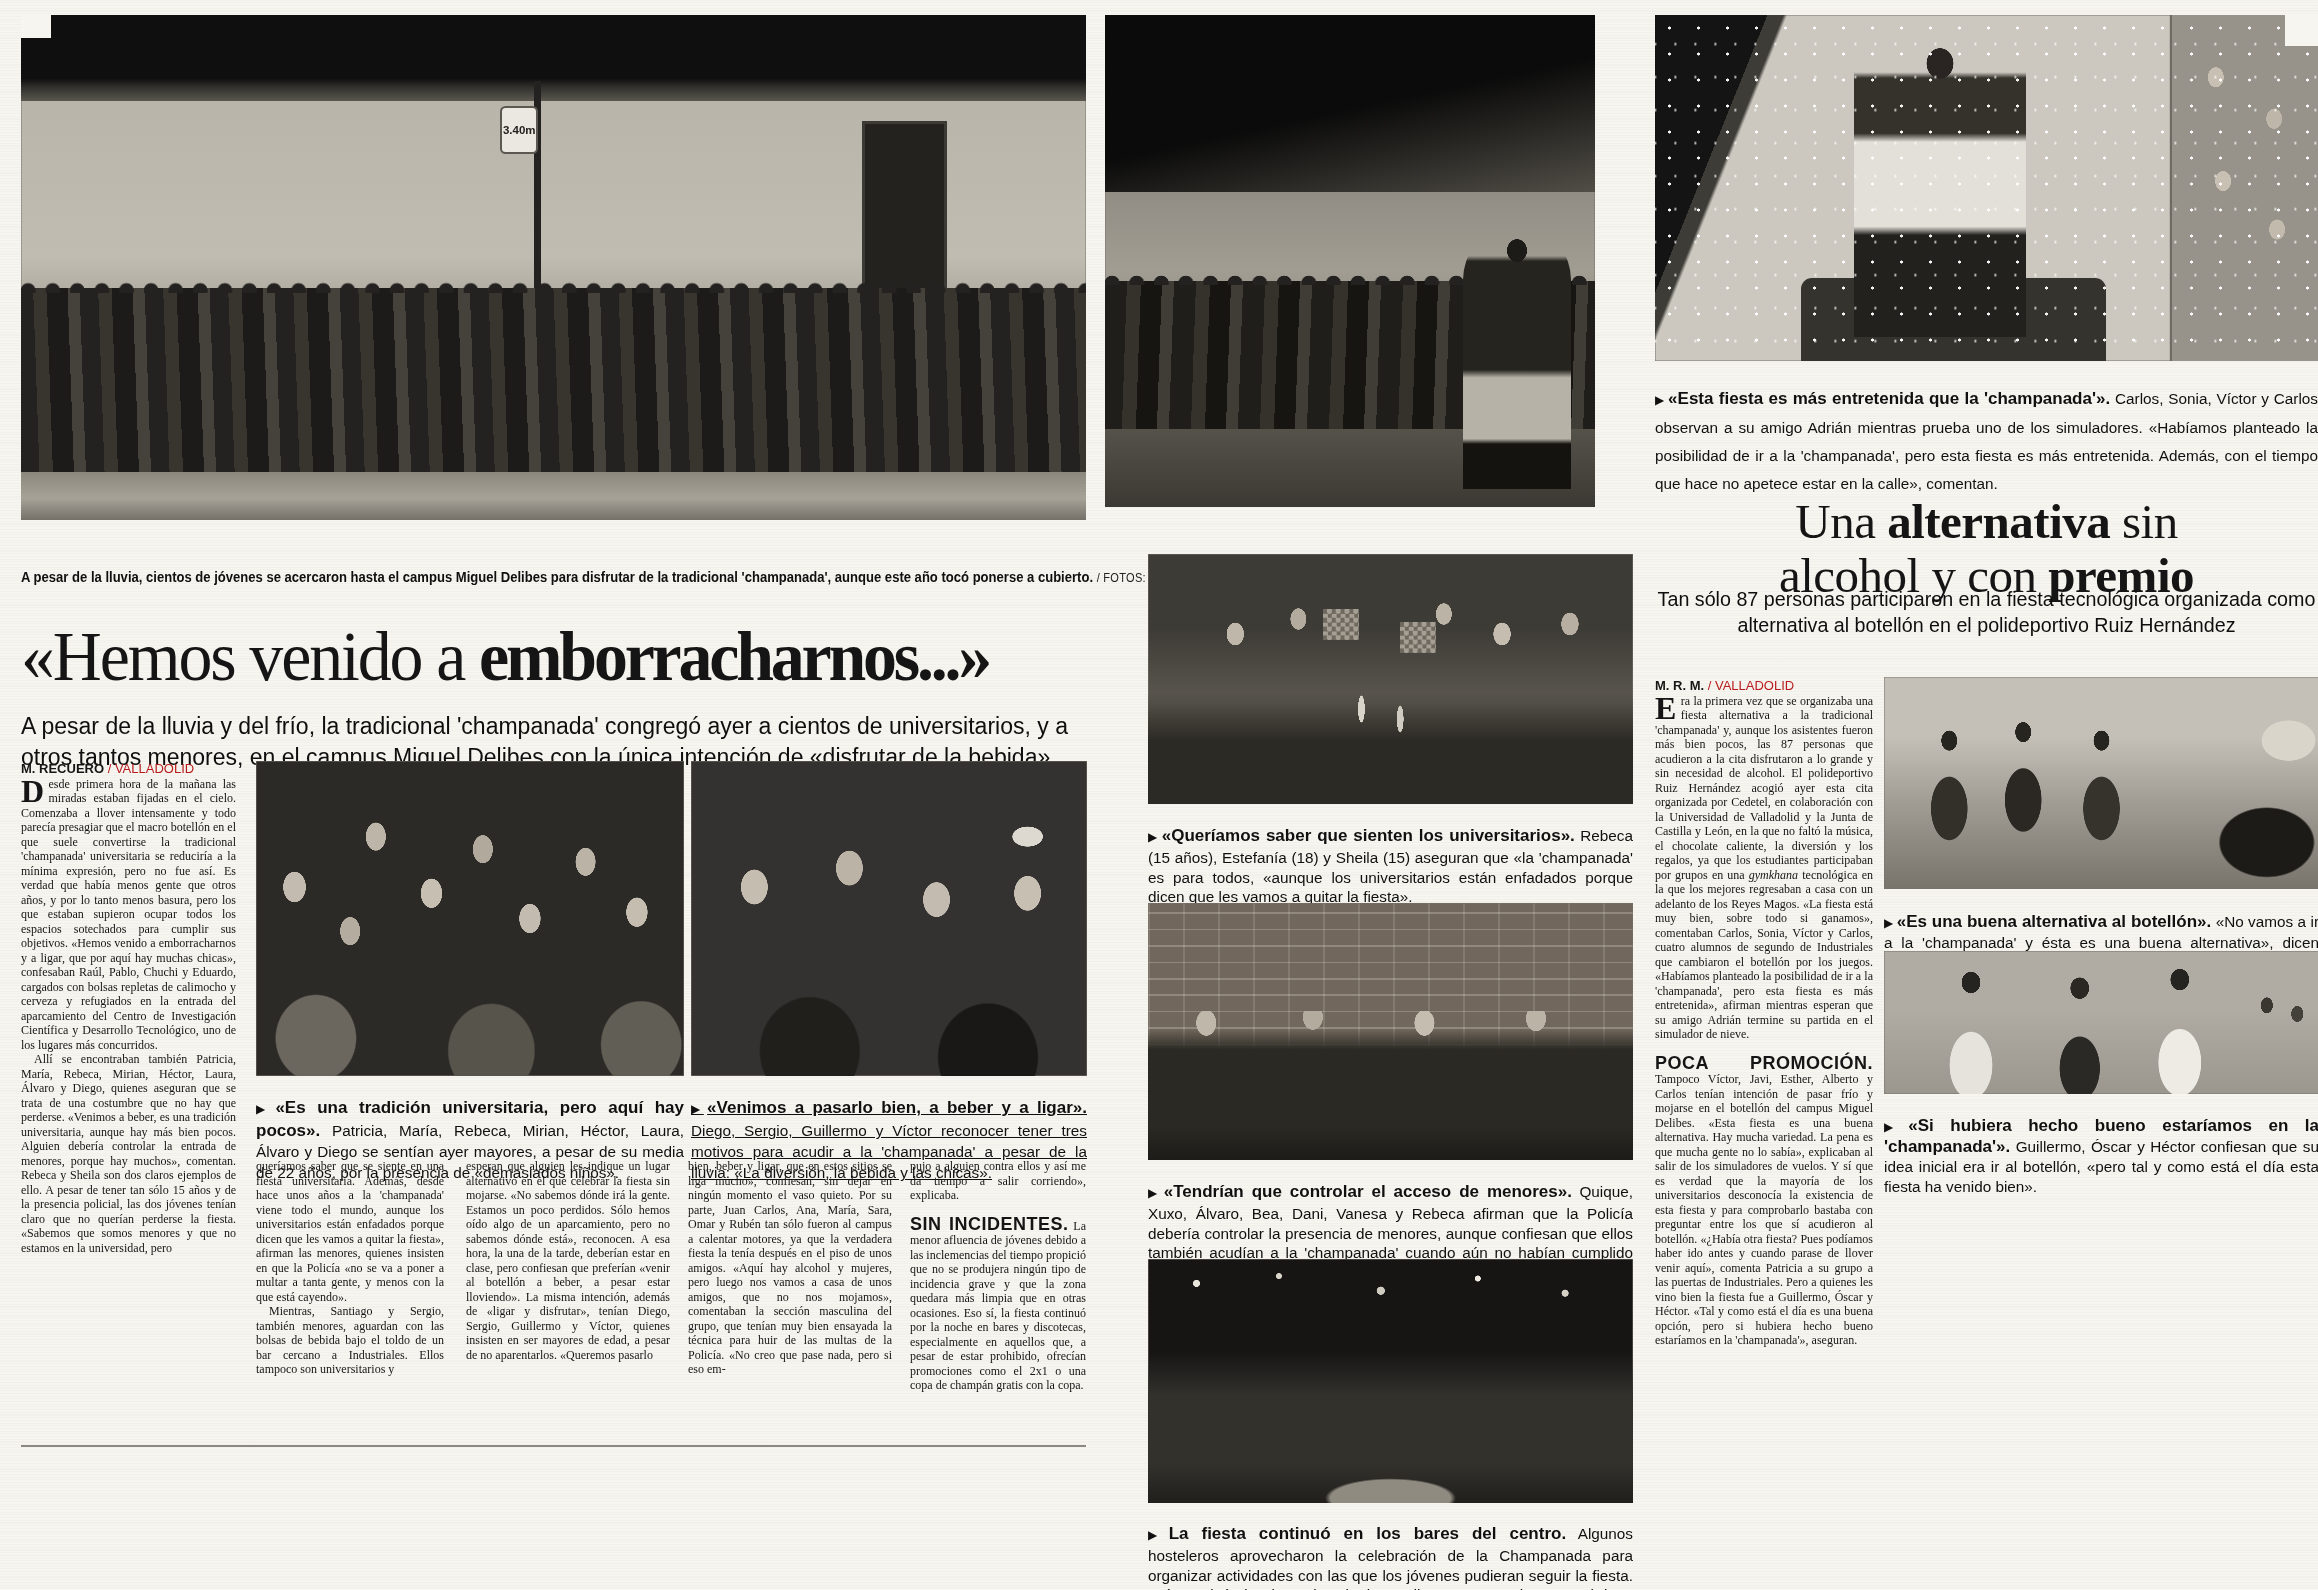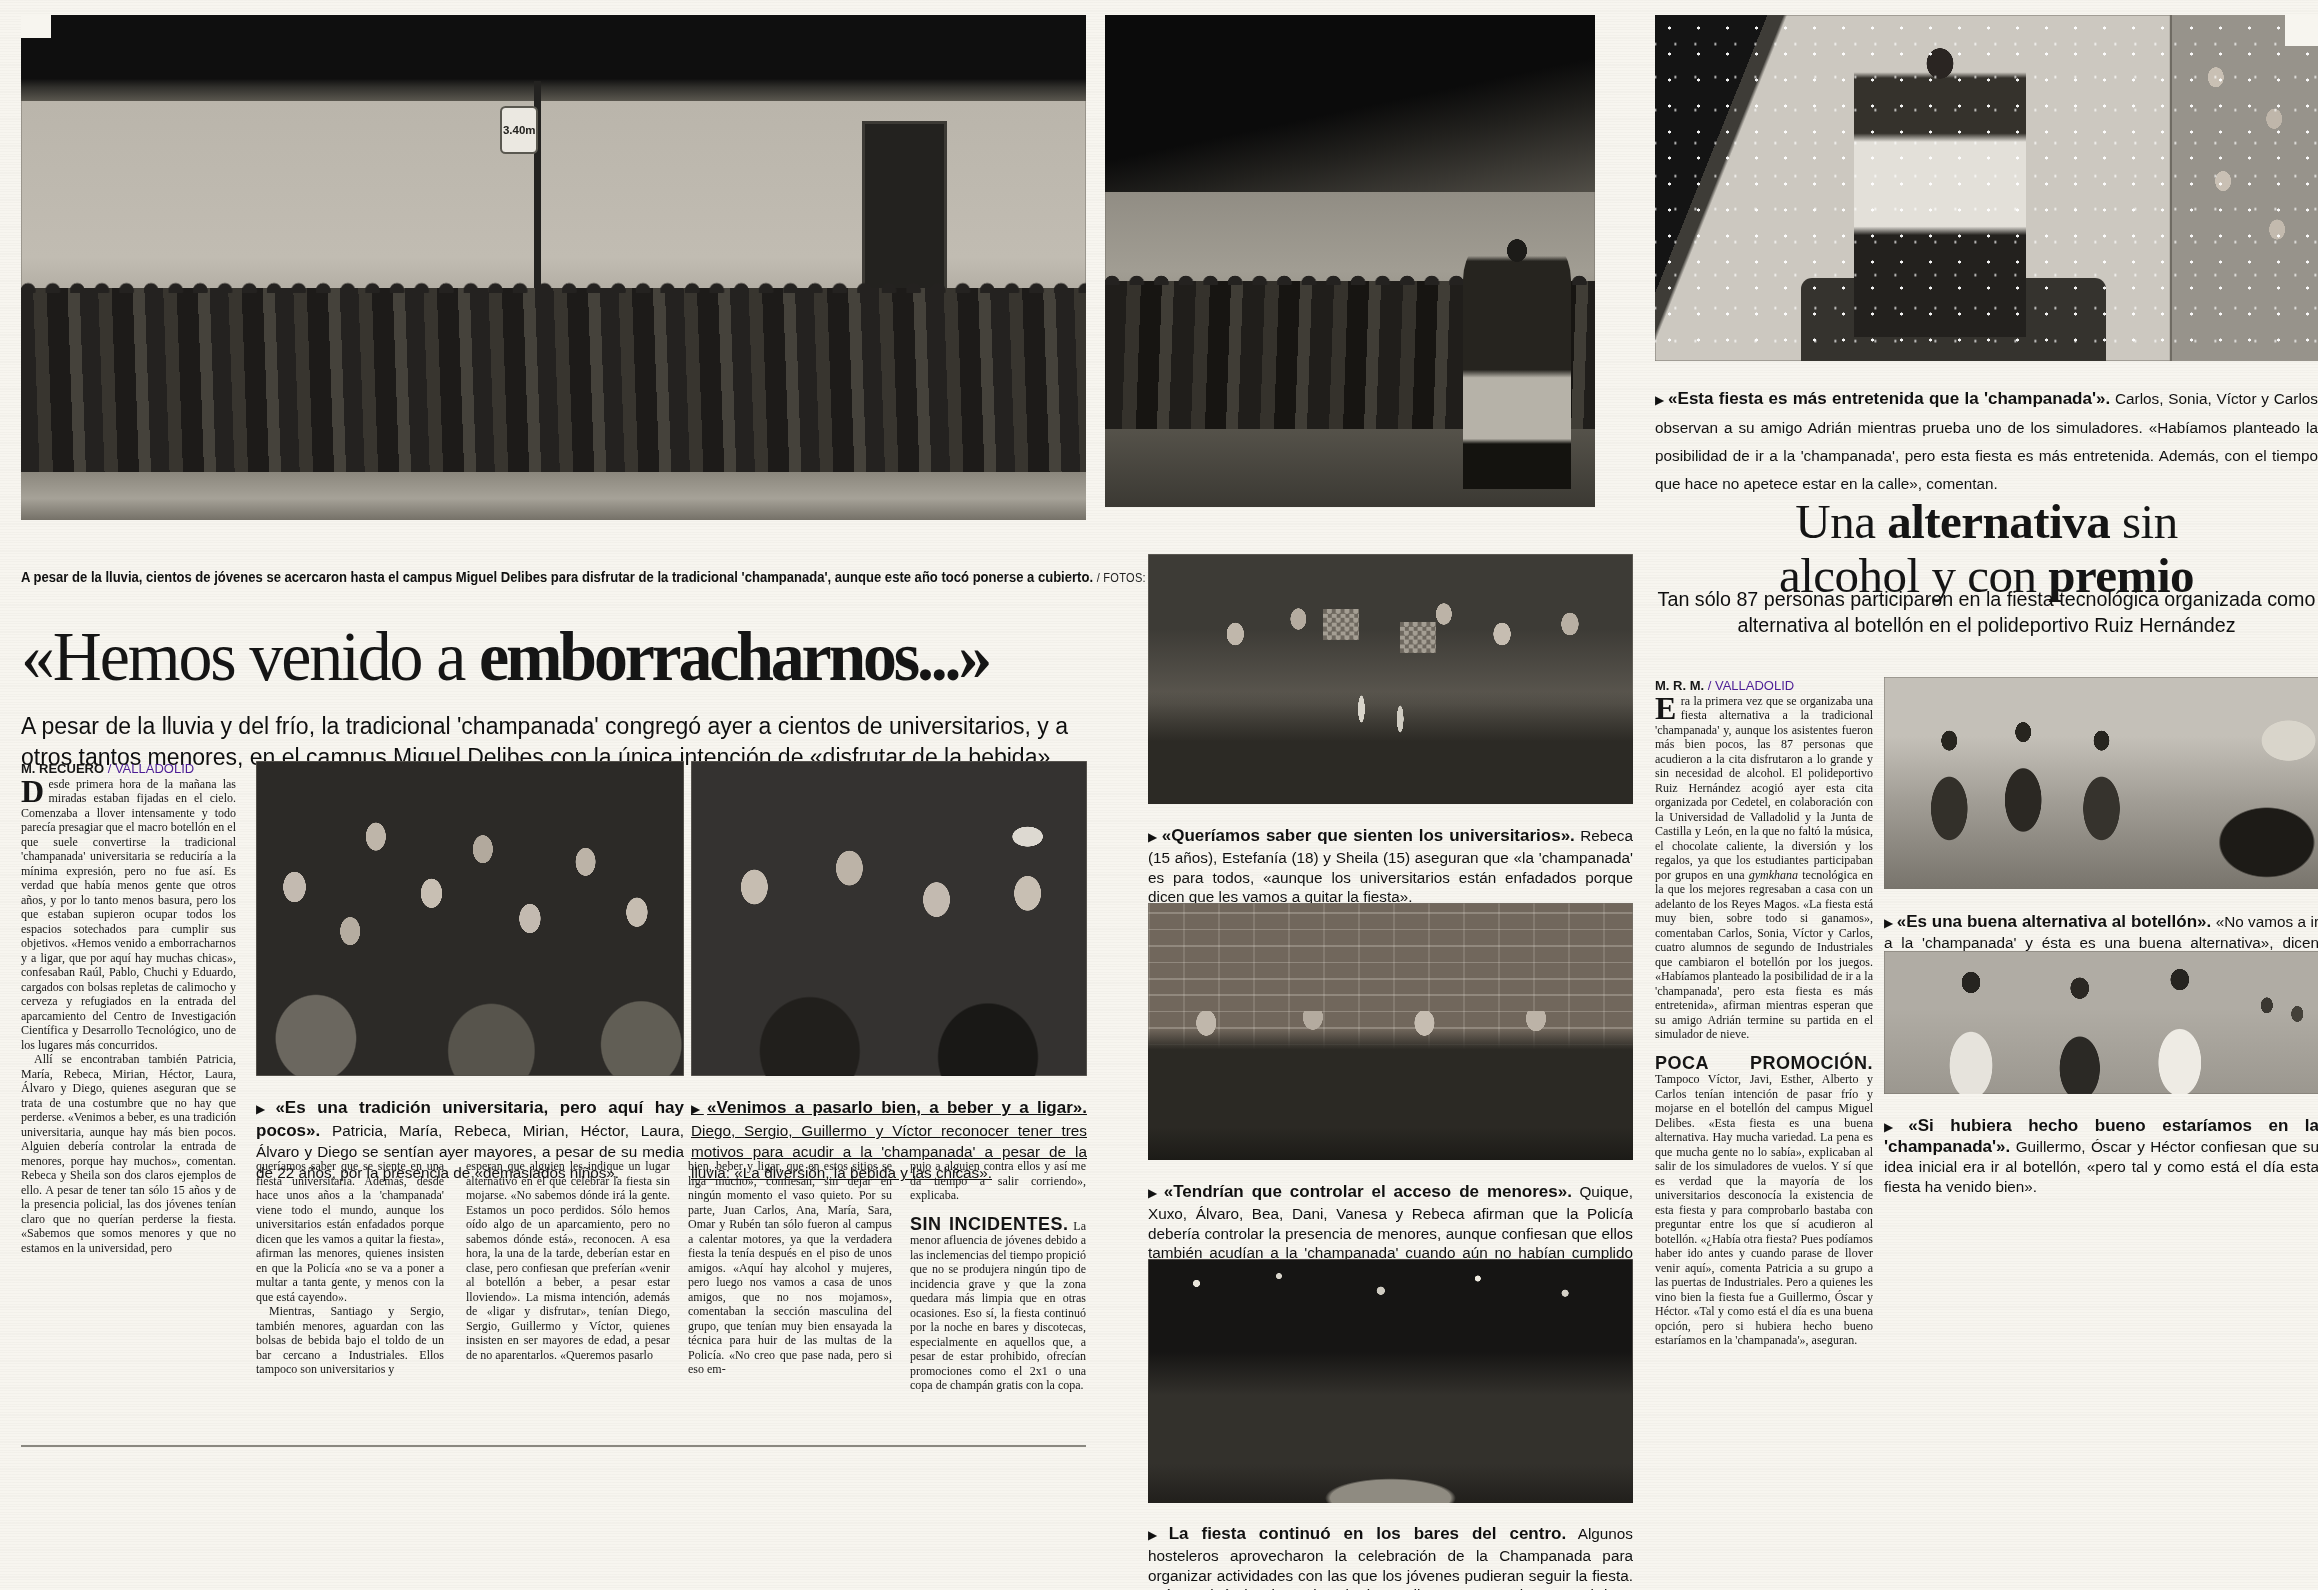--- a/index.html
+++ b/index.html
@@ -148,21 +148,21 @@
       font-weight:bold;font-size:14.2px;}
   #caption-main .credit{font-weight:normal;}
   #headline-main{left:21px;top:570px;width:1065px;height:101px;font-size:70px;letter-spacing:-2.2px;
       font-weight:400;white-space:nowrap;}
   #headline-main .fit{display:inline-block;transform:scaleX(.97);transform-origin:0 0;}
   #headline-main .hl-bold{font-weight:bold;letter-spacing:-3.3px;}
   .subhead{font-family:"Liberation Sans",sans-serif;color:#0e0e0e;}
   #subhead-main{left:21px;top:688px;width:1065px;font-size:23px;line-height:31px;}
   .byline{font-family:"Liberation Sans",sans-serif;font-size:13px;margin:0 0 4.4px 0;}
   .byline b{font-weight:bold;}
-  .byline .place{color:#4c1d95;}
+  .byline .place{color:#b91c1c;}
   .col{position:absolute;overflow:hidden;font-size:12px;line-height:14.5px;text-align:justify;}
   .col p{margin:0;}
   .col p.ind{text-indent:13px;}
   .dropcap{float:left;font-size:32px;line-height:26px;font-weight:bold;padding:1.6px 4.4px 0 0;}
   .lead-in{font-family:"Liberation Sans",sans-serif;font-weight:bold;font-size:18px;letter-spacing:0.5px;}
   .gap-top{margin-top:14.2px !important;}
   #col-1{left:21px;top:762px;width:215px;height:665px;}
   #col-2{left:256px;top:1159px;width:188px;height:276px;}
   #col-3{left:466px;top:1159px;width:204px;height:276px;}
   #col-4{left:688px;top:1159px;width:204px;height:276px;}

